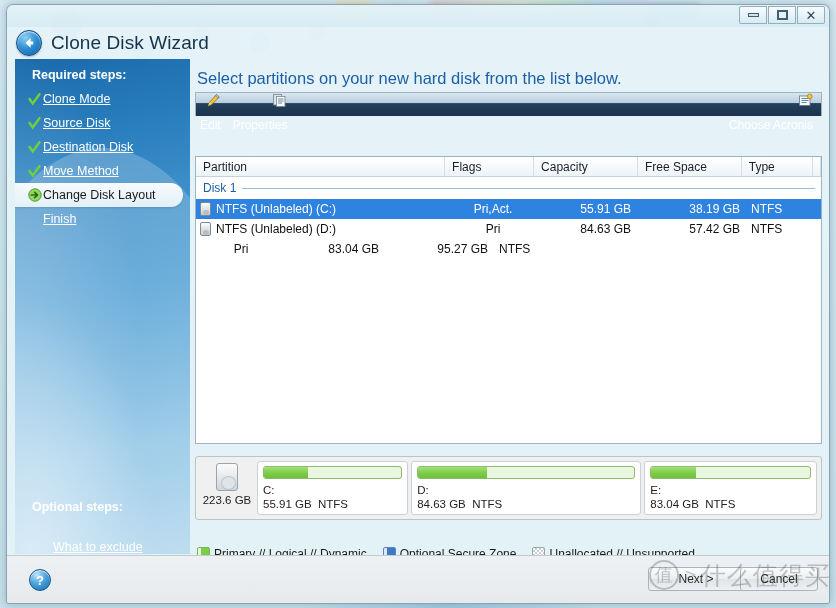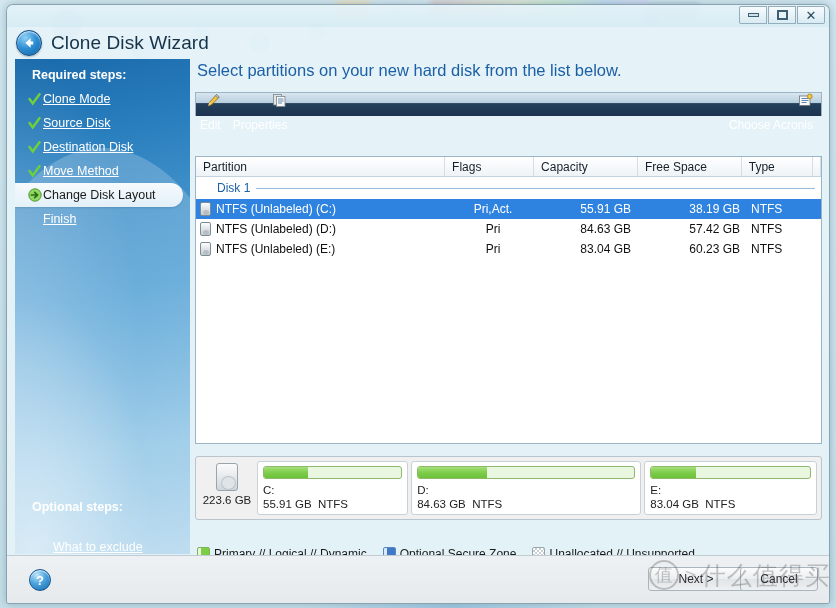--- a/index.html
+++ b/index.html
@@ -112,21 +112,21 @@
     color:#ffffff; font-weight:bold; font-size:12.5px;
   }
   .side-opt-link{
     position:absolute; z-index:2; left:38px; bottom:0;
     color:#ffffff; font-size:12.5px; text-decoration:underline;
   }
 
   
   #main{ position:absolute; left:183px; top:54px; right:4px; bottom:52px; }
   #pagetitle{
-    position:absolute; left:7px; top:2px; font-size:16.5px; color:#1b5fa6;
+    position:absolute; left:7px; top:10px; font-size:16.5px; color:#1b5fa6;
   }
   
   #toolbar{
     position:absolute; left:5px; top:33px; right:3px; height:24px;
     background:linear-gradient(180deg,#d8e6ef 0%, #b9cfdf 42%, #24405b 46%, #1b3350 100%);
     border:1px solid #9db4c4; border-bottom:none;
     display:flex; align-items:center;
   }
   .tb-item{ display:flex; align-items:flex-end; gap:10px; padding:0 8px 0 4px; color:#ffffff; font-size:12px; height:100%;flex-direction:column; }
   .tb-item.right{ margin-left:auto; }
@@ -140,21 +140,21 @@
     margin-top:40px;
   }
   #colhead{ display:flex; height:20px; background:linear-gradient(180deg,#ffffff,#eef3f7); border-bottom:1px solid #c3d2dd; }
   #colhead .ch{
     font-size:12px; color:#16202a; padding-left:7px; line-height:20px;
     border-right:1px solid #d3dee6; overflow:hidden; white-space:nowrap;
   }
   .c-part{ width:252px; } .c-flag{ width:90px; } .c-cap{ width:105px; }
   .c-free{ width:105px; } .c-type{ width:72px; } .c-pad{ flex:1; }
 
-  #disklabelrow{ height:22px; display:flex; align-items:center; padding-left:21px; }
+  #disklabelrow{ height:22px; display:flex; align-items:center; padding-left:7px; }
   #disklabelrow .dl{ color:#1b5fa6; font-size:12px; margin-right:6px; white-space:nowrap; }
   #disklabelrow .dline{ flex:1; height:1px; background:#9dbcd8; margin-right:6px; }
 
   .prow{ display:flex; height:20px; align-items:center; font-size:12px; color:#111; }
   .prow.sel{ background:#2f83e0; color:#ffffff; }
   .prow .cell{ overflow:hidden; white-space:nowrap; }
   .prow .cell.part{ width:252px; display:flex; align-items:center; gap:5px; padding-left:4px; }
   .prow .cell.flags{ width:90px; text-align:center; }
   .prow .cell.cap{ width:105px; text-align:right; padding-right:12px; }
   .prow .cell.free{ width:105px; text-align:right; padding-right:8px; }
@@ -422,27 +422,23 @@
           <span class="dicon"></span>
           <span>NTFS (Unlabeled) (D:)</span>
         </span>
         <span class="cell flags">Pri</span>
         <span class="cell cap">84.63 GB</span>
         <span class="cell free">57.42 GB</span>
         <span class="cell type">NTFS</span>
       </div>
 
       <div class="prow">
-        <span class="cell part">
-          <span class="dicon"></span>
-          <span>NTFS (Unlabeled) (E:)</span>
-        </span>
         <span class="cell flags">Pri</span>
         <span class="cell cap">83.04 GB</span>
-        <span class="cell free">60.23 GB</span>
+        <span class="cell free">95.27 GB</span>
         <span class="cell type">NTFS</span>
       </div>
     </div>
 
     <div id="diskmap">
       <div id="dm-head">
         <span class="hdicon"></span>
         <span class="hdcap">223.6 GB</span>
       </div>
       <div class="dm-part" style="width:24.5%">

